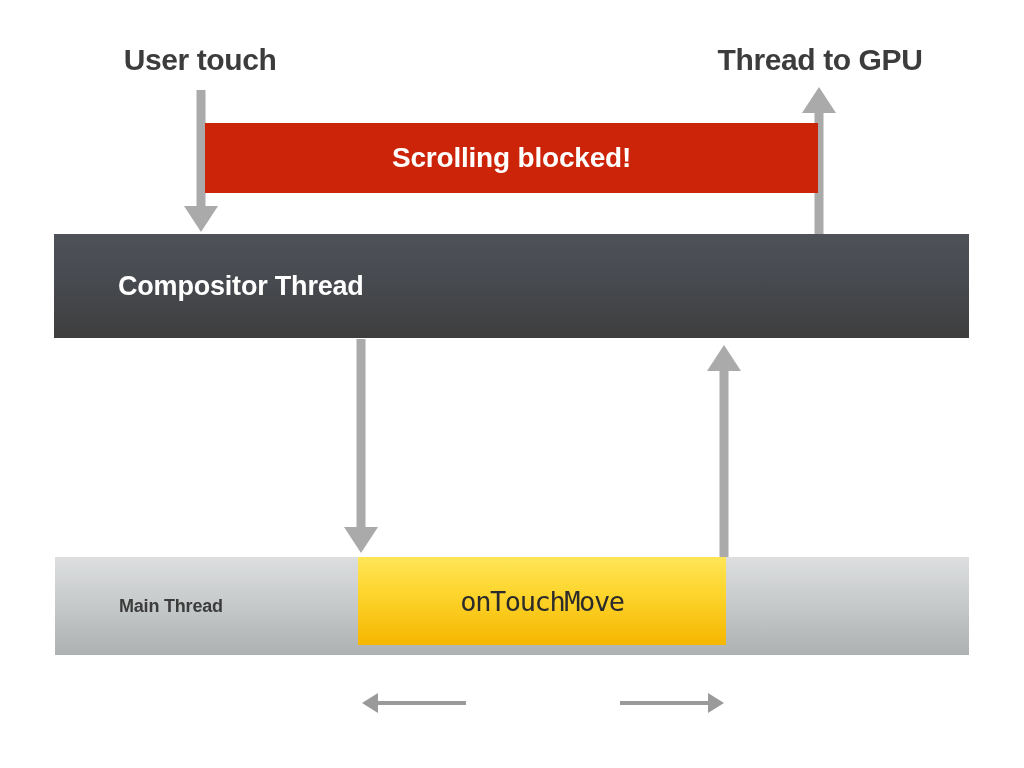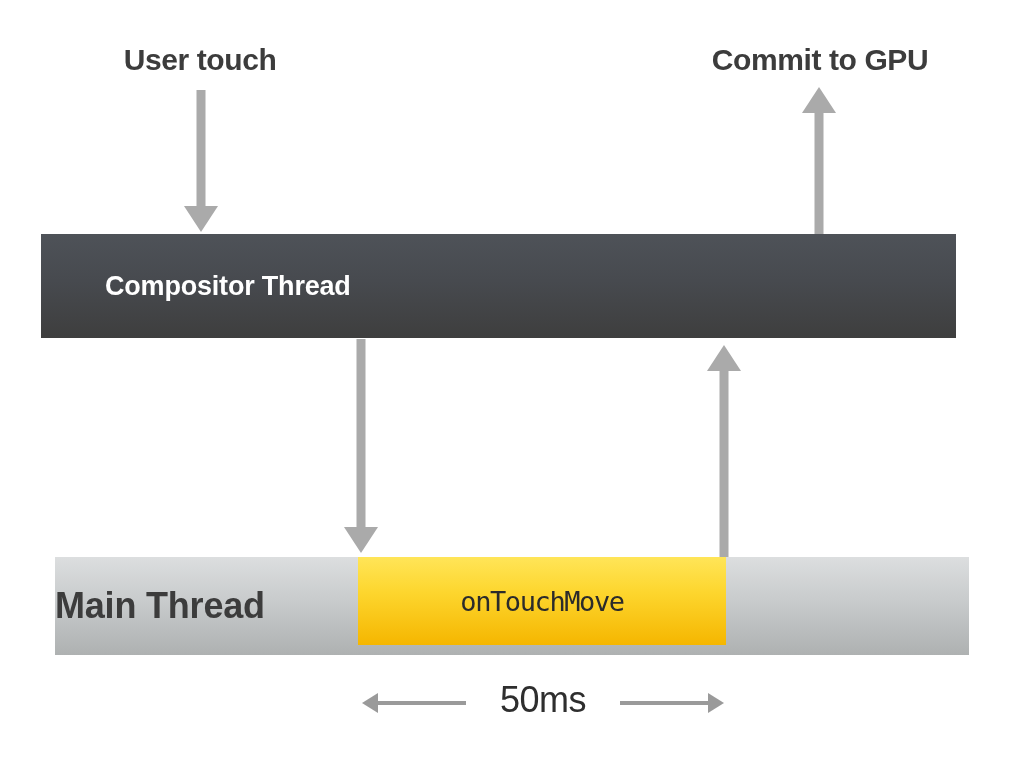--- a/index.html
+++ b/index.html
@@ -92,21 +92,21 @@
     font-weight: bold;
     font-size: 28px;
     color: #ffffff;
     letter-spacing: -0.2px;
     line-height: 1;
   }
 
   
   #compositor-bar {
     position: absolute;
-    left: 41px;
+    left: 54px;
     top: 234px;
     width: 915px;
     height: 104px;
     background: linear-gradient(to bottom, #4e5258 0%, #474a4f 45%, #3e3e3e 100%);
     display: flex;
     align-items: center;
   }
   #compositor-bar-label {
     margin-left: 64px;
     font-family: "Liberation Sans", sans-serif;
@@ -136,23 +136,24 @@
     position: absolute;
     left: 55px;
     top: 557px;
     width: 914px;
     height: 98px;
     background: linear-gradient(to bottom, #dcdedf 0%, #c8cbcc 45%, #aeb1b1 100%);
     display: flex;
     align-items: center;
   }
   #mainthread-bar-label {
-    font-family: "Liberation Sans", sans-serif;
-    font-weight: bold;
-    font-size: 36px;
+    margin-left: 64px;
+    font-family: "Liberation Sans", sans-serif;
+    font-weight: bold;
+    font-size: 18px;
     color: #3c3c3c;
     letter-spacing: -0.2px;
     line-height: 1;
   }
   #ontouchmove-block {
     position: absolute;
     left: 358px;
     top: 557px;
     width: 368px;
     height: 88px;
@@ -221,24 +222,27 @@
 </style>
 </head>
 <body>
 
 <div id="canvas">
 
   <div id="label-user-touch" class="callout-label">User touch</div>
   <div id="arrow-user-touch-shaft" class="arrow-shaft"></div>
   <div id="arrow-user-touch-head" class="arrow-head-down"></div>
 
-  <div id="label-commit-gpu" class="callout-label">Commit to GPU</div>
+  <div id="label-commit-gpu" class="callout-label">Thread to GPU</div>
   <div id="arrow-commit-shaft" class="arrow-shaft"></div>
   <div id="arrow-commit-head" class="arrow-head-up"></div>
 
+  <div id="blocked-band">
+    <span id="blocked-band-text">Scrolling blocked!</span>
+  </div>
 
   <div id="compositor-bar">
     <span id="compositor-bar-label">Compositor Thread</span>
   </div>
 
   <div id="arrow-touchmove-shaft" class="arrow-shaft"></div>
   <div id="arrow-touchmove-head" class="arrow-head-down"></div>
 
   <div id="arrow-return-shaft" class="arrow-shaft"></div>
   <div id="arrow-return-head" class="arrow-head-up"></div>
@@ -249,16 +253,15 @@
 
   <div id="ontouchmove-block">
     <span id="ontouchmove-text">onTouchMove</span>
   </div>
 
   <div id="duration-measure">
     <span class="measure-cap-left"></span>
     <span id="measure-line-left" class="measure-line"></span>
     <span id="measure-line-right" class="measure-line"></span>
     <span class="measure-cap-right"></span>
-    <span id="duration-text">50ms</span>
   </div>
 
 </div>
 
 </body></html>

